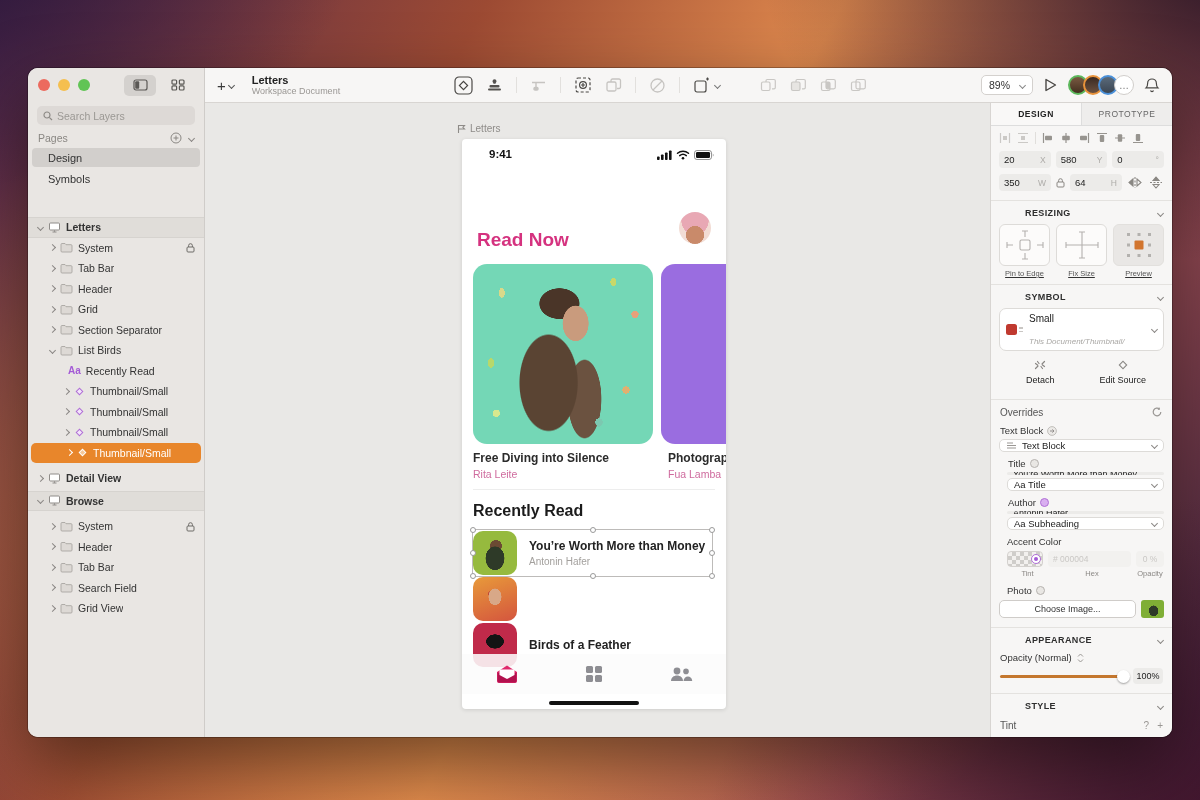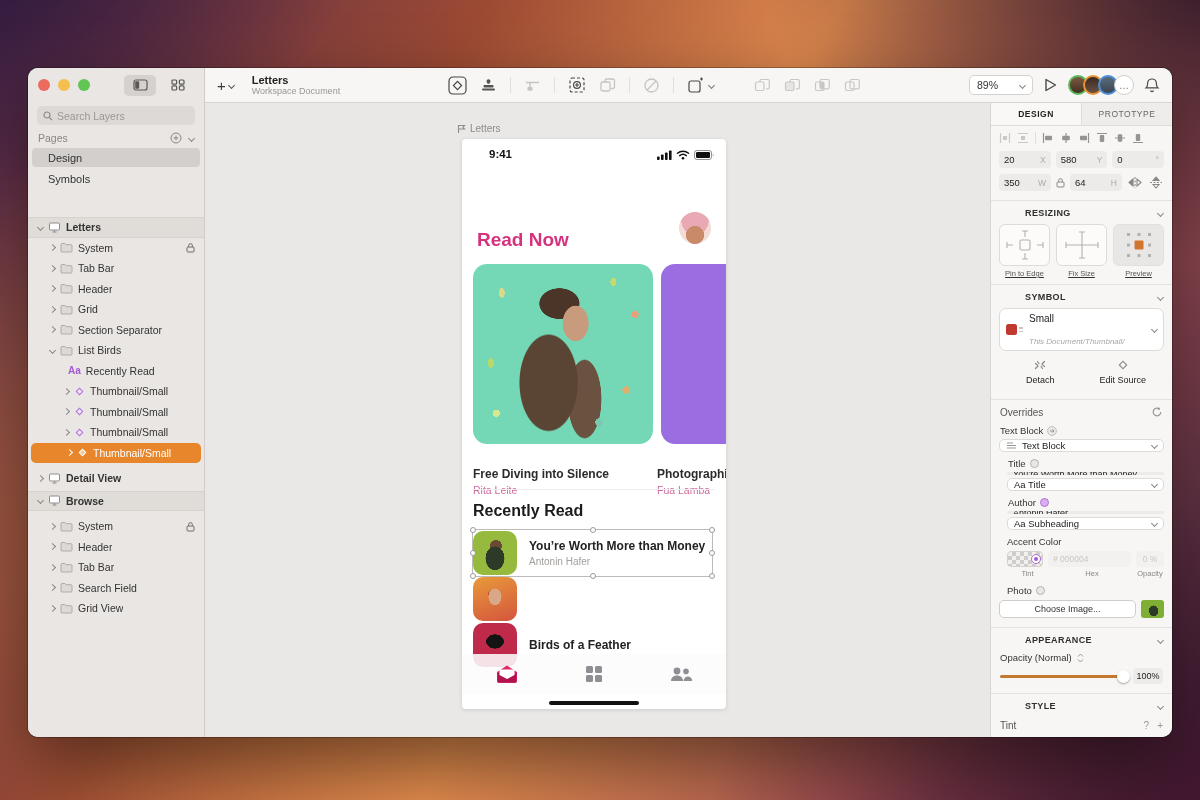--- a/index.html
+++ b/index.html
@@ -58,21 +58,21 @@
   .toolbar { height:35px; background:#f7f6f5; border-bottom:1px solid #d8d5d2;
     display:flex; align-items:center; padding:0 12px; gap:10px; }
   .tb-add { display:flex; align-items:center; gap:3px; color:#3a3a3a; font-size:15px; }
   .title-block { margin-left:8px; line-height:1.15; }
   .title-block .t { font-size:11px; font-weight:700; color:#222; }
   .title-block .s { font-size:9px; color:#9a9794; }
   .tb-center { display:flex; align-items:center; gap:13px; margin-left:auto; margin-right:auto; }
   .tb-sep { width:1px; height:16px; background:#e2e0dd; }
   .tb-right { display:flex; align-items:center; gap:10px; }
   .zoom-box { border:1px solid #d4d1ce; background:#fff; border-radius:5px; height:20px;
-    display:flex; align-items:center; gap:22px; padding:0 7px; font-size:10.5px; color:#333; }
+    display:flex; align-items:center; gap:10px; padding:0 7px; font-size:10.5px; color:#333; }
   .avatars { display:flex; align-items:center; }
   .av { width:20px; height:20px; border-radius:50%; border:2px solid; margin-left:-5px; background:#7a5a42; }
   .av.a1 { border-color:#5cb85c; margin-left:0; background:linear-gradient(#7a5a42,#43301f); }
   .av.a2 { border-color:#e8923a; background:linear-gradient(#3a2a22,#6b5140); }
   .av.a3 { border-color:#4a90d9; background:linear-gradient(#5a6a7a,#3c4652); }
   .av-more { width:20px; height:20px; border-radius:50%; border:1px solid #d0cdca; background:#fff;
     display:flex; align-items:center; justify-content:center; font-size:10px; color:#777; margin-left:-4px; }
 
   .content { flex:1; display:flex; min-height:0; }
 
@@ -102,21 +102,21 @@
       radial-gradient(22px 30px at 57% 33%, #c99b7d 58%, transparent 60%),
       radial-gradient(34px 26px at 48% 22%, #4a3528 58%, transparent 60%),
       radial-gradient(52px 86px at 42% 66%, #5a4433 55%, transparent 57%),
       radial-gradient(30px 70px at 62% 75%, #6b5240 55%, transparent 57%);
   }
   .card.purple { background-color:#9a6de0;
     background-image:
       radial-gradient(46px 32px at 72% 24%, #211a26 58%, transparent 60%),
       radial-gradient(36px 60px at 88% 62%, #5f4436 55%, transparent 57%);
   }
-  .captions { position:absolute; left:11px; top:328px; display:flex; gap:4px; }
+  .captions { position:absolute; left:11px; top:312px; display:flex; gap:15px; }
   .cap { width:180px; flex:none; }
   .cap .ct { font-size:12px; font-weight:600; color:#2b2b2b; white-space:nowrap; }
   .cap .ca { font-size:10.5px; color:#cf6b9e; margin-top:3px; }
   .ab-divider { position:absolute; left:11px; top:350px; width:242px; height:1px; background:#ededed; }
   .ab-section { position:absolute; left:11px; top:363px; font-size:16px; font-weight:700; color:#1b1b1b; }
   .rlist { position:absolute; left:11px; top:391px; width:242px; }
   .ritem { display:flex; align-items:center; gap:12px; height:46px; }
   .rthumb { width:44px; height:44px; border-radius:10px; flex:none; }
   .rthumb.t1 { background: radial-gradient(16px 20px at 50% 62%, #2e3a28 58%, transparent 60%),
                radial-gradient(10px 10px at 52% 34%, #6b4a33 58%, transparent 60%), #96ba3e; }

